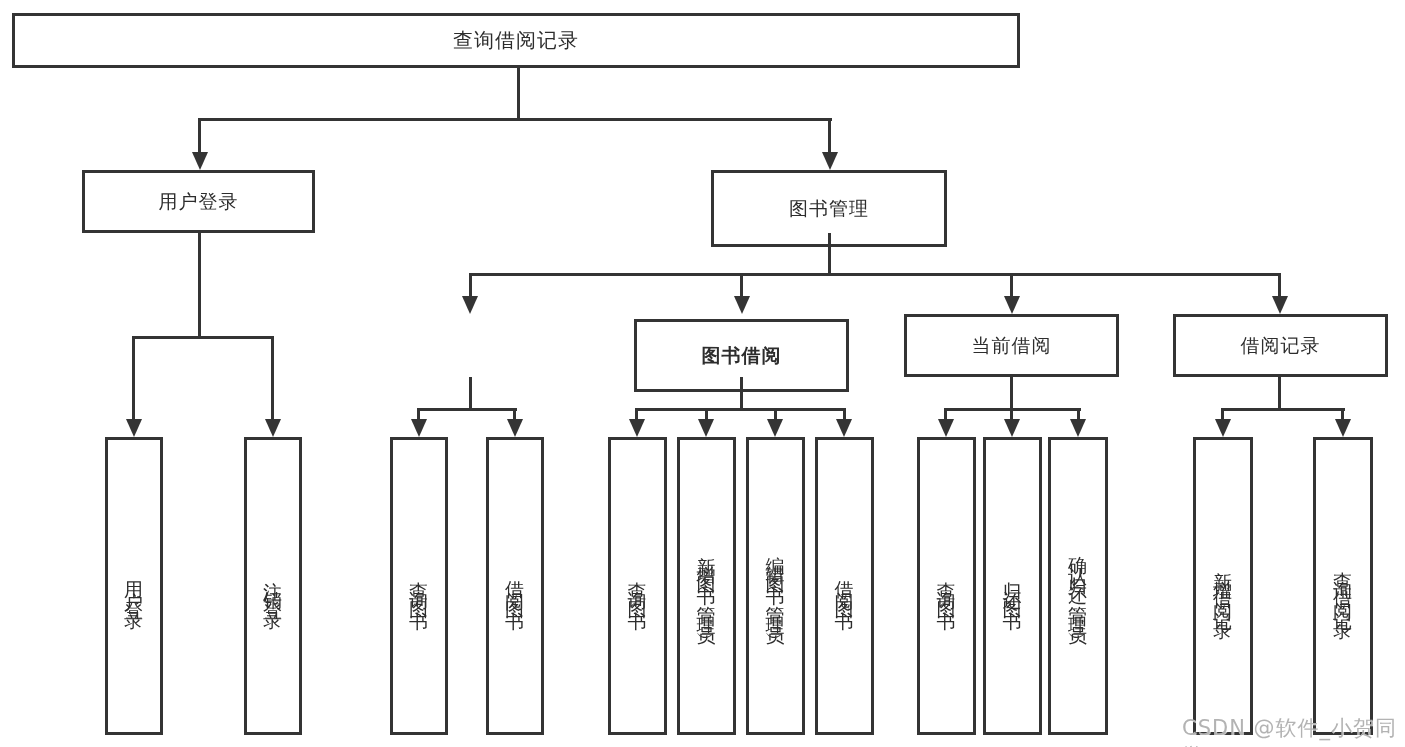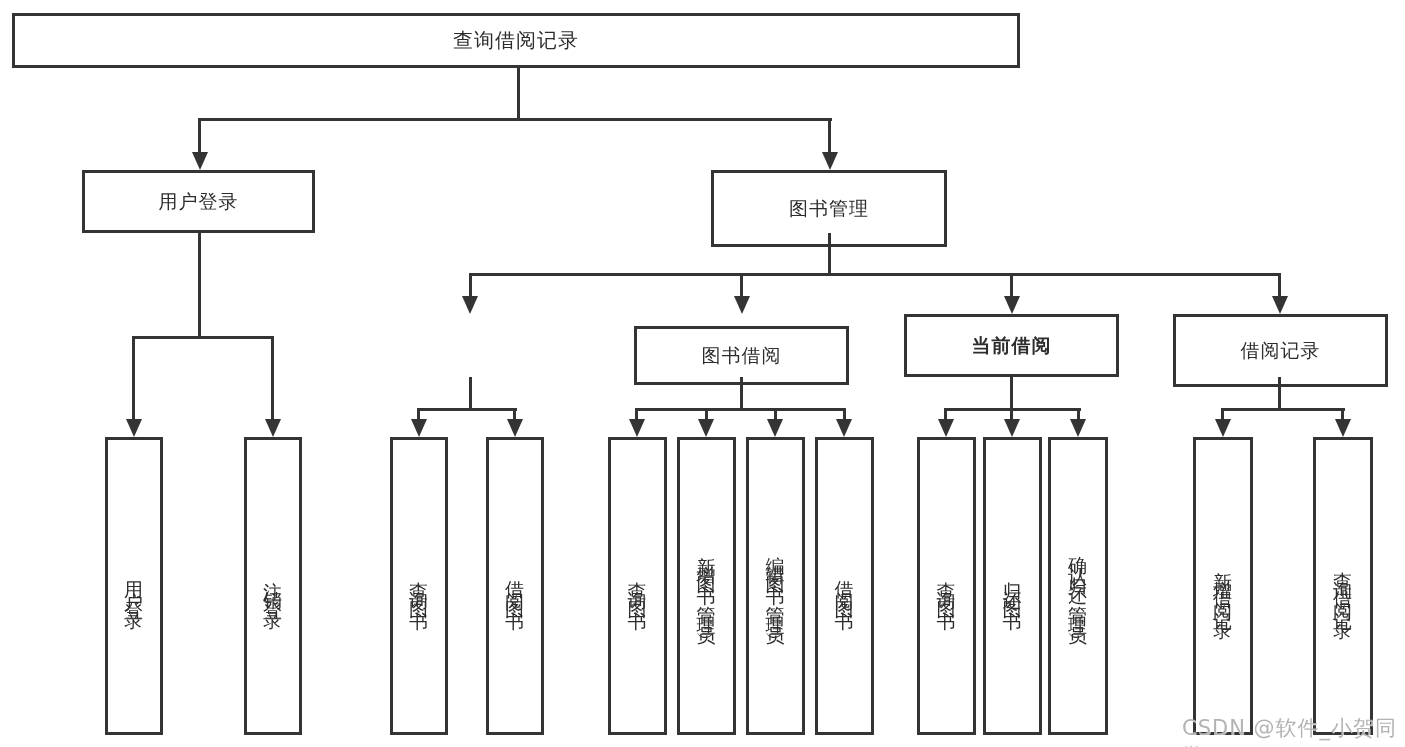--- a/index.html
+++ b/index.html
@@ -65,27 +65,27 @@
   <div class="hline" style="left:469px; top:273px; width:812px; height:3px;"></div>
   <div class="vline" style="left:469px; top:273px; width:3px; height:25px;"></div>
   <div class="arrow" style="left:462px; top:296px;"></div>
   <div class="vline" style="left:740px; top:273px; width:3px; height:25px;"></div>
   <div class="arrow" style="left:734px; top:296px;"></div>
   <div class="vline" style="left:1010px; top:273px; width:3px; height:25px;"></div>
   <div class="arrow" style="left:1004px; top:296px;"></div>
   <div class="vline" style="left:1278px; top:273px; width:3px; height:25px;"></div>
   <div class="arrow" style="left:1272px; top:296px;"></div>
 
-  <div class="node" style="left:634px; top:326px; width:215px; height:59px;">
+  <div class="node" style="left:634px; top:319px; width:215px; height:73px;font-weight:bold;">
     <span>图书借阅</span>
   </div>
-  <div class="node" style="left:904px; top:314px; width:215px; height:63px;font-weight:bold;">
+  <div class="node" style="left:904px; top:314px; width:215px; height:63px;">
     <span>当前借阅</span>
   </div>
-  <div class="node" style="left:1173px; top:314px; width:215px; height:73px;">
+  <div class="node" style="left:1173px; top:314px; width:215px; height:63px;">
     <span>借阅记录</span>
   </div>
 
   <div class="vline" style="left:469px; top:377px; width:3px; height:31px;"></div>
   <div class="hline" style="left:417px; top:408px; width:100px; height:3px;"></div>
   <div class="vline" style="left:417px; top:408px; width:3px; height:13px;"></div>
   <div class="arrow" style="left:411px; top:419px;"></div>
   <div class="vline" style="left:513px; top:408px; width:3px; height:13px;"></div>
   <div class="arrow" style="left:507px; top:419px;"></div>
 

